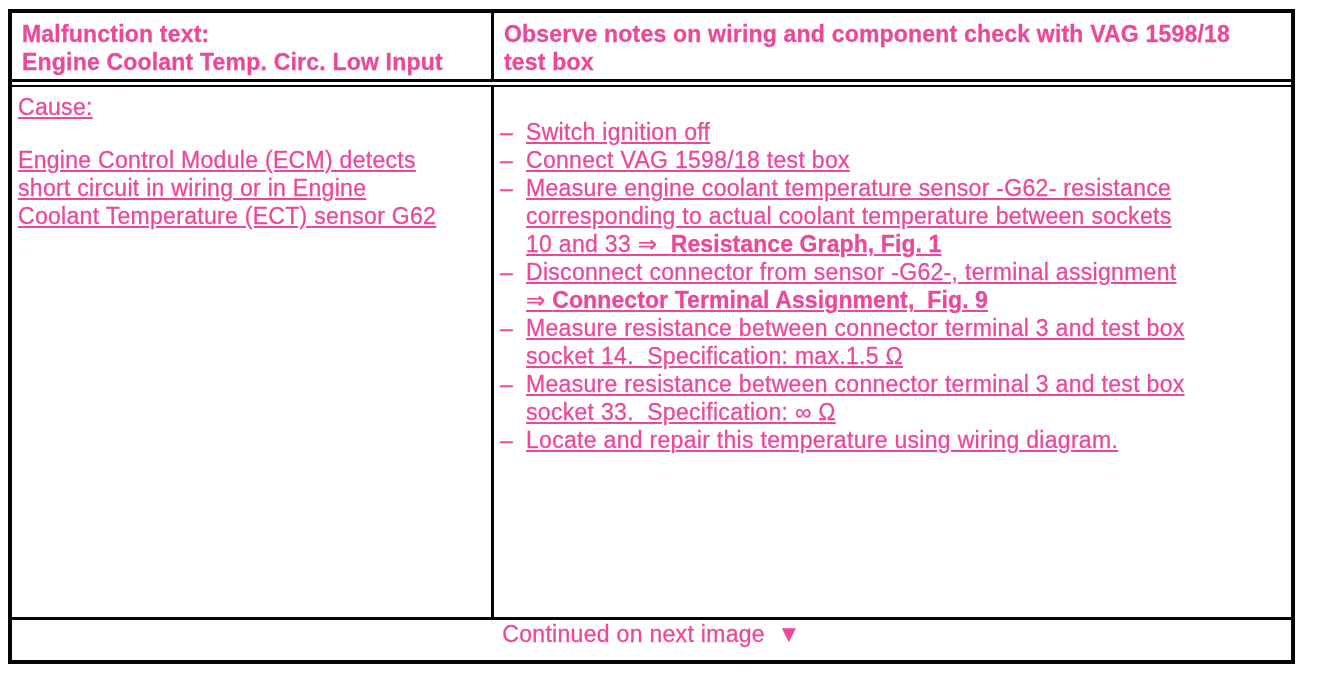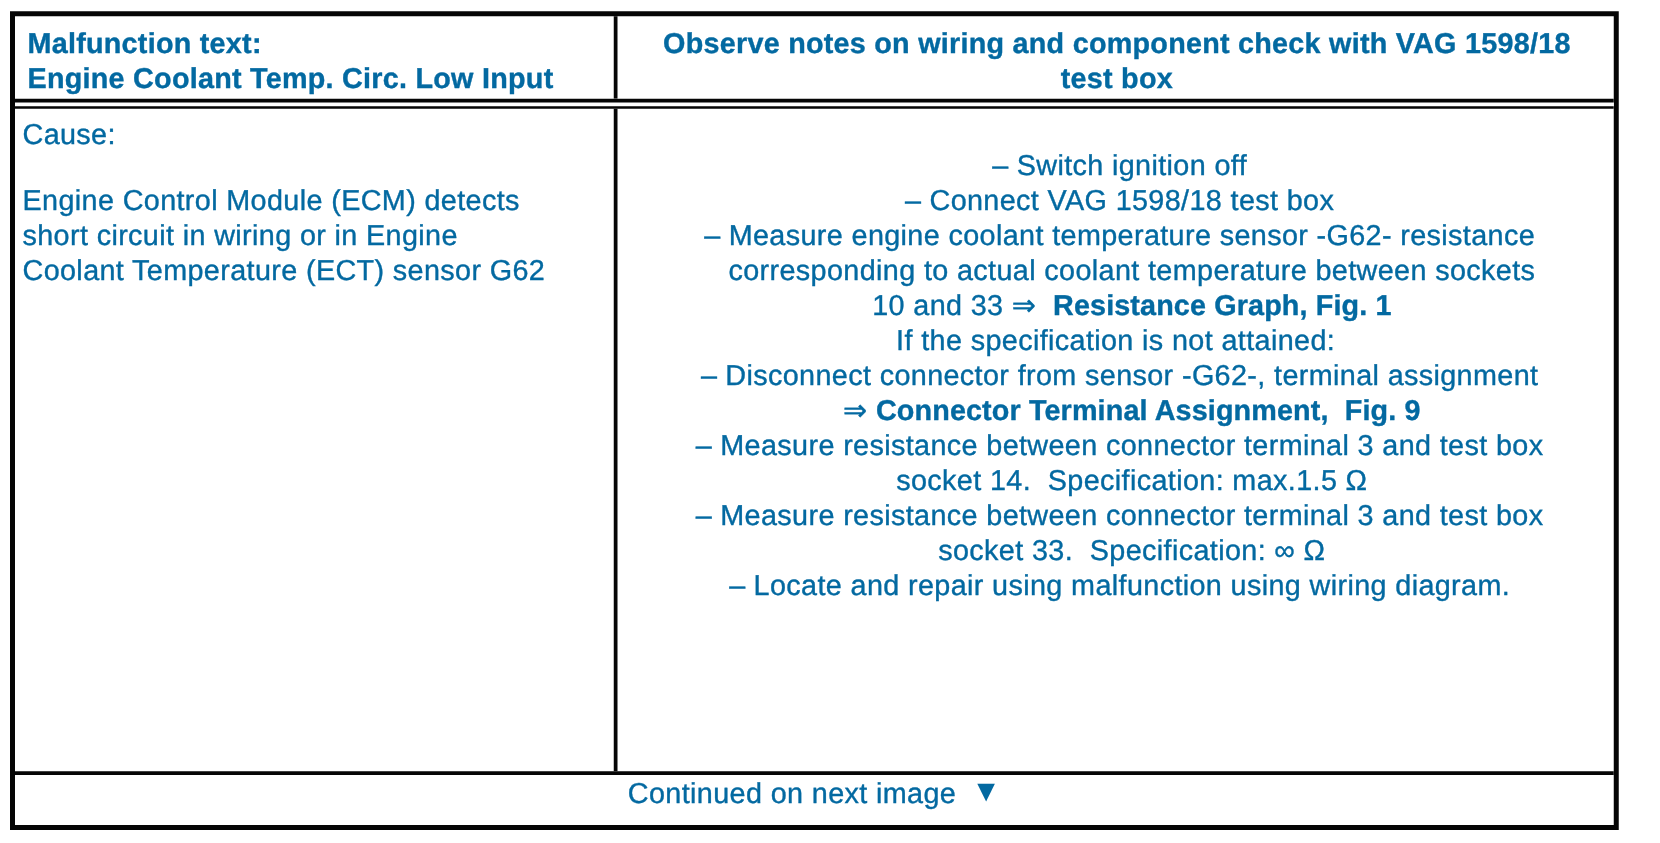--- a/index.html
+++ b/index.html
@@ -39,21 +39,21 @@
   .body-row   { flex: 1 1 auto; min-height: 0; }
   .footer-row {
     height: 40px;
     flex: 0 0 auto;
     display: flex;
     align-items: flex-start;
     justify-content: center;
   }
   .cell { box-sizing: border-box; }
   .left-col  { width: 479px; flex: 0 0 auto; }
-  .right-col { flex: 1 1 auto; min-width: 0; text-align: center; }
+  .right-col { flex: 1 1 auto; min-width: 0; }
   .vdiv {
     width: 3px;
     flex: 0 0 auto;
     background: #050505;
   }
   .hsep-double {
     flex: 0 0 auto;
     height: 8px;
     border-top: 3px solid #050505;
     border-bottom: 2px solid #050505;
@@ -67,21 +67,21 @@
   }
   .txt {
     font-size: 23px;
     line-height: 28px;
     letter-spacing: 0.3px;
     -webkit-text-stroke: 0.3px currentColor;
   }
   .pre { white-space: pre-wrap; }
   .bold { font-weight: bold; letter-spacing: 0.2px; }
   .header-cell { padding: 7px 8px 4px 10px; }
-  .body-cell   { padding: 6px 6px 4px 6px; }
+  .body-cell   { padding: 6px 6px 4px 6px; text-decoration: underline; }
   .gap { height: 25px; }
   .remedy-item { white-space: pre-wrap; }
   .remedy-item.dashed {
     padding-left: 26px;
     text-indent: -26px;
   }
   .marker {
     display: inline-block;
     width: 26px;
     text-indent: 0;
@@ -90,21 +90,21 @@
   .footer-arrow {
     display: inline-block;
     margin-left: 12px;
     font-size: 24px;
     line-height: 28px;
   }
 </style>
 </head>
 <body>
 
-<div class="canvas" style="background: rgb(255, 255, 255); color: #0369a1;">
+<div class="canvas" style="background: rgb(255, 255, 255); color: #ec4899;">
   <div class="doc-table">
 
     <div class="row header-row">
       <div class="cell left-col header-cell">
         <div class="txt pre bold">Malfunction text:
 Engine Coolant Temp. Circ. Low Input</div>
       </div>
       <div class="vdiv"></div>
       <div class="cell right-col header-cell">
         <div class="txt pre bold">Observe notes on wiring and component check with VAG 1598/18
@@ -124,28 +124,27 @@
       </div>
       <div class="vdiv"></div>
       <div class="cell right-col body-cell">
         <div class="gap"></div>
         <div id="remedy-list" class="txt">
             <div class="remedy-item dashed"><span class="marker">–</span><span><span>Switch ignition off</span></span></div>
             <div class="remedy-item dashed"><span class="marker">–</span><span><span>Connect VAG 1598/18 test box</span></span></div>
             <div class="remedy-item dashed"><span class="marker">–</span><span><span>Measure engine coolant temperature sensor -G62- resistance
 corresponding to actual coolant temperature between sockets
 10 and 33 ⇒  </span><span class="seg-b">Resistance Graph, Fig. 1</span></span></div>
-            <div class="remedy-item plain"><span><span>If the specification is not attained:</span></span></div>
             <div class="remedy-item dashed"><span class="marker">–</span><span><span>Disconnect connector from sensor -G62-, terminal assignment
 ⇒ </span><span class="seg-b">Connector Terminal Assignment,  Fig. 9</span></span></div>
             <div class="remedy-item dashed"><span class="marker">–</span><span><span>Measure resistance between connector terminal 3 and test box
 socket 14.  Specification: max.1.5 Ω</span></span></div>
             <div class="remedy-item dashed"><span class="marker">–</span><span><span>Measure resistance between connector terminal 3 and test box
 socket 33.  Specification: ∞ Ω</span></span></div>
-            <div class="remedy-item dashed"><span class="marker">–</span><span><span>Locate and repair using malfunction using wiring diagram.</span></span></div>
+            <div class="remedy-item dashed"><span class="marker">–</span><span><span>Locate and repair this temperature using wiring diagram.</span></span></div>
           </div>
       </div>
     </div>
 
     <div class="hsep-single"></div>
 
     <div class="row footer-row">
       <span class="txt">Continued on next image</span>
       <span class="footer-arrow">▼</span>
     </div>

